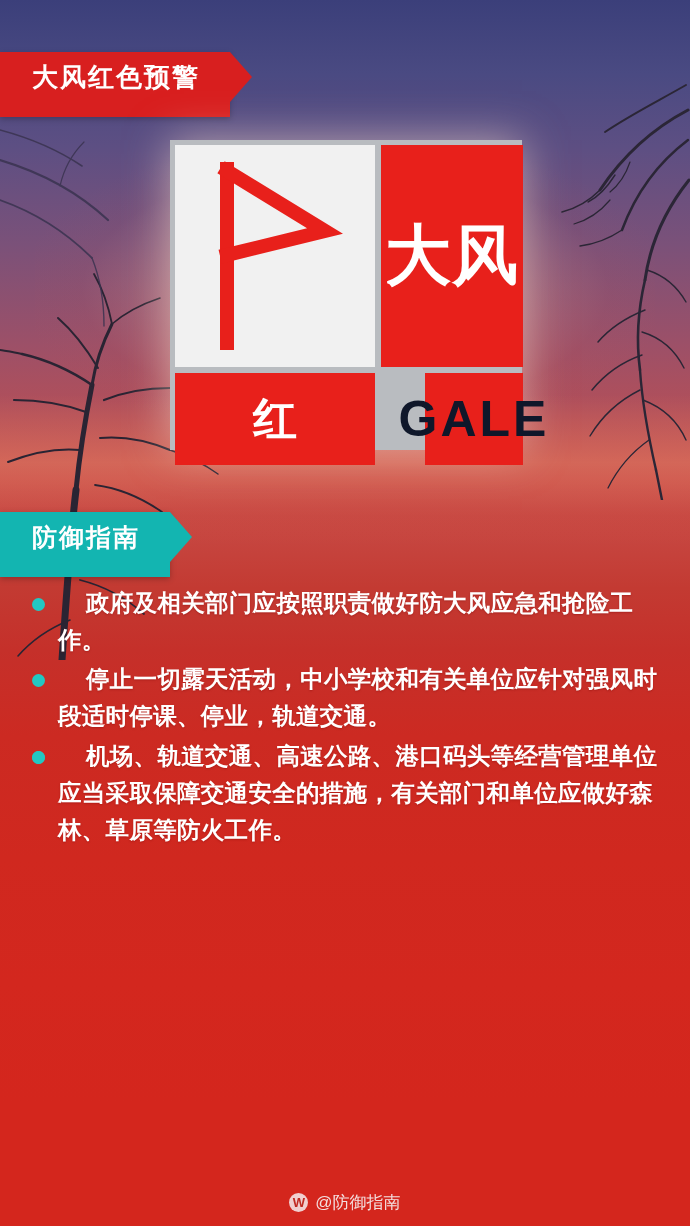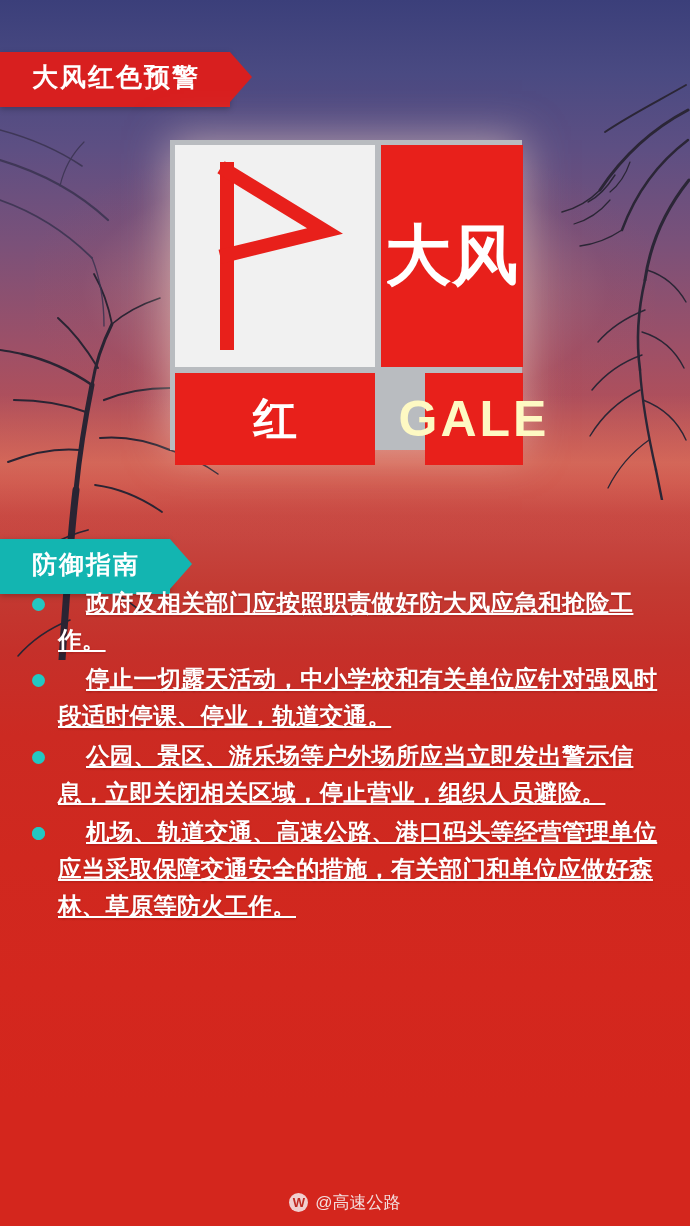--- a/index.html
+++ b/index.html
@@ -58,21 +58,21 @@
     pointer-events: none;
   }
   .tree svg { display: block; }
 
   
   .banner {
     position: absolute;
     left: 0;
     top: 52px;
     height: 50px;
-    padding: 0 30px 5px 32px;
+    padding: 0 30px 15px 32px;
     display: flex;
     align-items: center;
     background: #d81f1f;
     color: #ffffff;
     font-size: 26px;
     font-weight: bold;
     letter-spacing: 2px;
     box-shadow: 0 2px 6px rgba(0,0,0,0.25);
   }
   .banner::after {
@@ -80,21 +80,21 @@
     position: absolute;
     right: -22px;
     top: 0;
     width: 0;
     height: 0;
     border-top: 25px solid transparent;
     border-bottom: 25px solid transparent;
     border-left: 22px solid #d81f1f;
   }
   .banner.guide {
-    top: 539px;
+    top: 512px;
     background: #13b5b1;
     font-size: 25px;
   }
   .banner.guide::after {
     border-left-color: #13b5b1;
   }
 
   
   .sign {
     position: absolute;
@@ -132,21 +132,21 @@
     background: #e8201b;
     color: #fff;
     display: flex;
     align-items: center;
     justify-content: center;
     font-size: 44px;
     font-weight: bold;
   }
   .sign-gale {
     background: #e8201b;
-    color: #fef9c3;
+    color: #0f172a;
     display: flex;
     align-items: center;
     justify-content: center;
     font-size: 50px;
     font-weight: bold;
     letter-spacing: 3px;
     margin-left: 44px;
   }
 
   
@@ -160,21 +160,20 @@
     font-weight: bold;
     line-height: 1.58;
     letter-spacing: 0.3px;
     text-shadow: 0 1px 2px rgba(120,0,0,0.35);
   }
   .guide-item {
     position: relative;
     padding-left: 34px;
     margin-bottom: 2px;
     text-indent: 28px;
-    text-decoration: underline;
   }
   .guide-item .dot {
     position: absolute;
     left: 8px;
     top: 13px;
     width: 13px;
     height: 13px;
     border-radius: 50%;
     background: #23c7c2;
     text-indent: 0;
@@ -306,28 +305,25 @@
   </div>
 
   <div class="guide-list">
     <div class="guide-item">
       <span class="dot"></span><span>政府及相关部门应按照职责做好防大风应急和抢险工作。</span>
     </div>
     <div class="guide-item">
       <span class="dot"></span><span>停止一切露天活动，中小学校和有关单位应针对强风时段适时停课、停业，轨道交通。</span>
     </div>
     <div class="guide-item">
-      <span class="dot"></span><span>公园、景区、游乐场等户外场所应当立即发出警示信息，立即关闭相关区域，停止营业，组织人员避险。</span>
-    </div>
-    <div class="guide-item">
       <span class="dot"></span>
     </div>
     <div class="guide-item">
       <span class="dot"></span><span>机场、轨道交通、高速公路、港口码头等经营管理单位应当采取保障交通安全的措施，有关部门和单位应做好森林、草原等防火工作。</span>
     </div>
   </div>
 
   <div class="footer">
     <span class="weibo-icon">W</span>
-    <span>@高速公路</span>
+    <span>@防御指南</span>
   </div>
 
 </div>
 
 </body></html>

